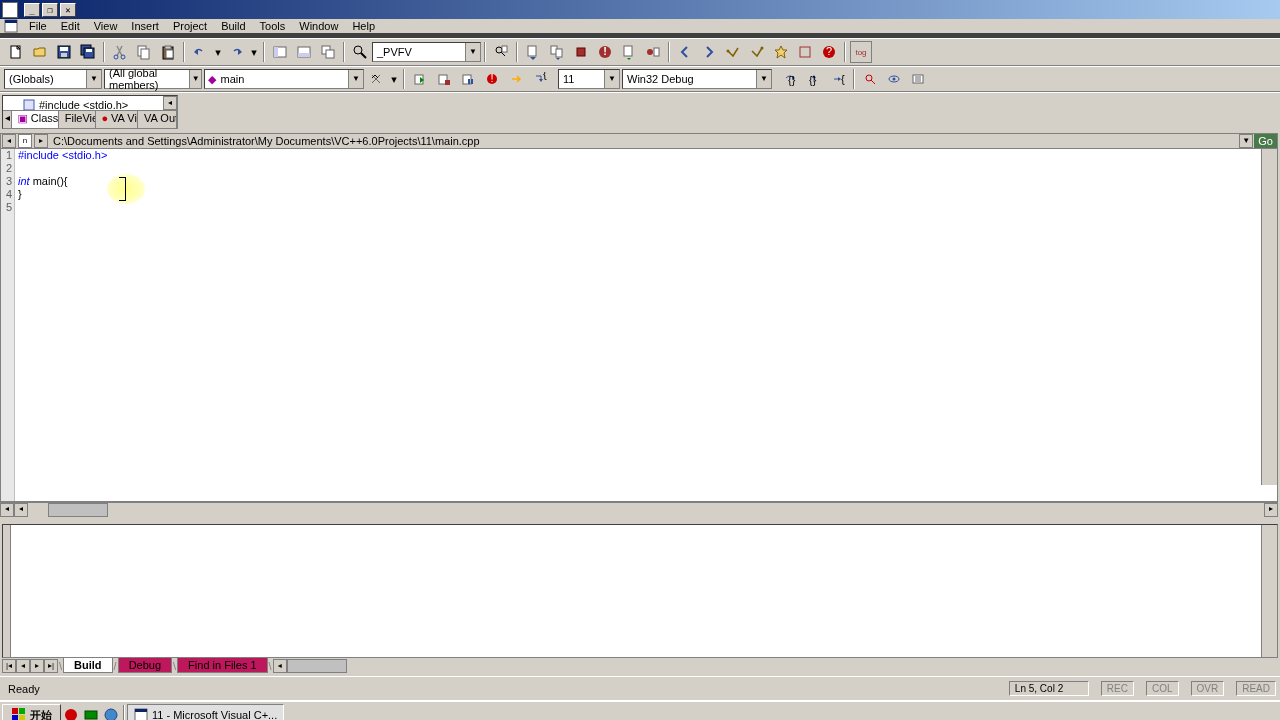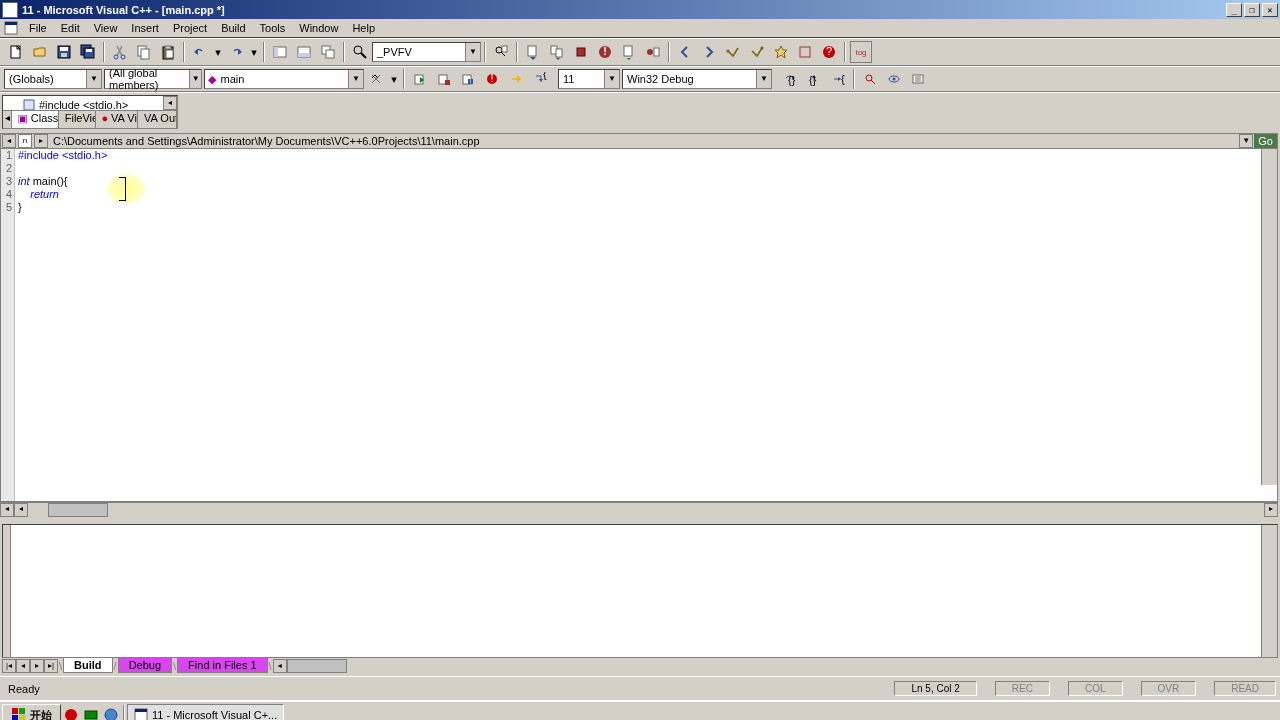--- a/index.html
+++ b/index.html
@@ -3,21 +3,21 @@
 <meta charset="utf-8">
 <style>
 * { margin: 0; padding: 0; box-sizing: border-box; font-family: "Tahoma", "MS Sans Serif", sans-serif; font-size: 11px; }
 body { background: #d4d0c8; width: 1280px; height: 720px; overflow: hidden; position: relative; }
 
 .titlebar { height: 19px; background: linear-gradient(to right, #0a246a, #a6caf0); color: #fff; display: flex; align-items: center; padding: 0 2px; }
 .titlebar .icon { width: 16px; height: 16px; background: #fff; margin-right: 4px; display: inline-block; border: 1px solid #666; }
 .titlebar .title { flex: 1; font-weight: bold; font-size: 11px; }
 .titlebar .wbtn { width: 16px; height: 14px; background: #d4d0c8; border: 1px solid #fff; border-right-color: #404040; border-bottom-color: #404040; margin-left: 2px; text-align: center; line-height: 12px; font-family: "Marlett", monospace; font-size: 9px; color: #000; }
 
-.menubar { height: 19px; background: #d4d0c8; display: flex; align-items: center; padding: 0 4px; border-bottom: 1px solid #404040; }
+.menubar { height: 19px; background: #d4d0c8; display: flex; align-items: center; padding: 0 4px; border-bottom: 5px solid #404040; }
 .menubar .mitem { padding: 2px 7px; cursor: default; }
 .menu-icon { width: 14px; height: 14px; margin-right: 4px; display: inline-block; }
 
 .toolbar { height: 28px; background: #d4d0c8; display: flex; align-items: center; padding: 2px 4px; border-top: 1px solid #fff; border-bottom: 1px solid #808080; }
 .tb-btn { width: 22px; height: 22px; display: inline-flex; align-items: center; justify-content: center; margin: 0 1px; border: 1px solid transparent; }
 .tb-sep { width: 2px; height: 20px; border-left: 1px solid #808080; border-right: 1px solid #fff; margin: 0 3px; }
 .tb-combo { height: 20px; background: #fff; border: 1px solid #808080; border-top-color: #404040; border-left-color: #404040; display: inline-flex; align-items: center; font-size: 11px; }
 .tb-combo .ctext { padding: 0 4px; }
 .tb-combo .carrow { width: 15px; height: 18px; background: #d4d0c8; border-left: 1px solid #808080; text-align: center; line-height: 18px; font-size: 8px; }
 
@@ -59,43 +59,42 @@
 .scroll-thumb-box { width: 60px; height: 14px; background: #c0c0c0; border: 1px solid #808080; margin-left: 20px; }
 .editor-scroll-v { width: 16px; background: #d4d0c8; border-left: 1px solid #808080; position: absolute; right: 0; top: 0; bottom: 16px; }
 
 .splitter-h { height: 4px; background: #d4d0c8; cursor: row-resize; }
 
 .output-panel { height: 150px; margin: 0 2px 2px 2px; display: flex; flex-direction: column; }
 .output-body { flex: 1; background: #fff; border: 1px solid #808080; border-top-color: #404040; border-left-color: #404040; position: relative; }
 .output-body .dock-grip { position: absolute; left: 0; top: 0; bottom: 0; width: 8px; background: #d4d0c8; border-right: 1px solid #808080; }
 .output-tabs { height: 16px; display: flex; align-items: center; background: #d4d0c8; font-size: 10px; }
 .otab-nav { width: 14px; height: 14px; background: #d4d0c8; border: 1px solid #808080; text-align: center; line-height: 12px; font-size: 8px; }
-.otab { padding: 1px 10px; border: 1px solid #808080; border-top: none; background: #d946ef; margin-top: -1px; }
+.otab { padding: 1px 10px; border: 1px solid #808080; border-top: none; background: #be185d; margin-top: -1px; }
 .otab.active { background: #fff; font-weight: bold; }
 .otab-slash { color: #808080; padding: 0 1px; }
 .output-scroll-v { position: absolute; right: 0; top: 0; bottom: 0; width: 16px; background: #d4d0c8; border-left: 1px solid #808080; }
 
 .statusbar { height: 24px; background: #d4d0c8; border-top: 1px solid #fff; display: flex; align-items: center; padding: 0 4px; }
-.status-cell { padding: 1px 16px; border: 1px solid #808080; border-top-color: #808080; border-left-color: #808080; border-right-color: #fff; border-bottom-color: #fff; margin-left: 18px; font-size: 10px; color: #808080; }
+.status-cell { padding: 1px 5px; border: 1px solid #808080; border-top-color: #808080; border-left-color: #808080; border-right-color: #fff; border-bottom-color: #fff; margin-left: 12px; font-size: 10px; color: #808080; }
 .status-main { flex: 1; padding: 1px 4px; }
 
 .taskbar { height: 28px; background: #d4d0c8; border-top: 2px solid #fff; display: flex; align-items: center; padding: 2px; }
 .start-btn { height: 22px; padding: 0 8px; background: #d4d0c8; border: 1px solid #fff; border-right-color: #404040; border-bottom-color: #404040; display: flex; align-items: center; font-weight: bold; font-size: 11px; }
 .tray-icon { width: 16px; height: 16px; margin: 0 2px; display: inline-block; }
 .task-btn { height: 22px; padding: 0 6px; background: #d4d0c8; border: 1px solid #808080; border-top-color: #808080; border-left-color: #808080; border-right-color: #fff; border-bottom-color: #fff; display: flex; align-items: center; font-size: 11px; min-width: 140px; }
 .task-btn.active { background: #e0e0e0; }
 
 svg { display: block; }
 </style>
 </head>
 <body>
 
 <div class="titlebar">
   <span class="icon"></span>
-  <span class="title">11 - Microsoft Visual C++ - [main.cpp *]</span>
   <span class="wbtn">_</span>
   <span class="wbtn">❐</span>
   <span class="wbtn">✕</span>
 </div>
 
 <div class="menubar">
   <span class="menu-icon">
     <svg width="14" height="14">
         <rect x="1" y="1" width="12" height="12" fill="#fff" stroke="#666"></rect>
         <rect x="1" y="1" width="12" height="3" fill="#0a246a"></rect>
@@ -454,21 +453,20 @@
         <div>1</div>
         <div>2</div>
         <div>3</div>
         <div>4</div>
         <div>5</div>
       </div>
       <div class="code-area">
         <div class="code-line"><span class="pp">#include </span><span class="pp">&lt;stdio.h&gt;</span></div>
         <div class="code-line"></div>
         <div class="code-line"><span class="kw">int</span><span> main(){</span></div>
-        <div class="code-line"><span>    </span><span class="kw">return</span></div>
         <div class="code-line">}</div>
         <div class="highlight-cursor"></div>
         <div class="text-cursor">
             <div class="text-cursor-line"></div>
           </div>
       </div>
       <div class="editor-scroll-v"></div>
     </div>
     <div class="editor-scroll-h">
       <span style="width:14px;height:14px;border:1px solid #808080;background:#d4d0c8;font-size:8px;text-align:center">◂</span>

